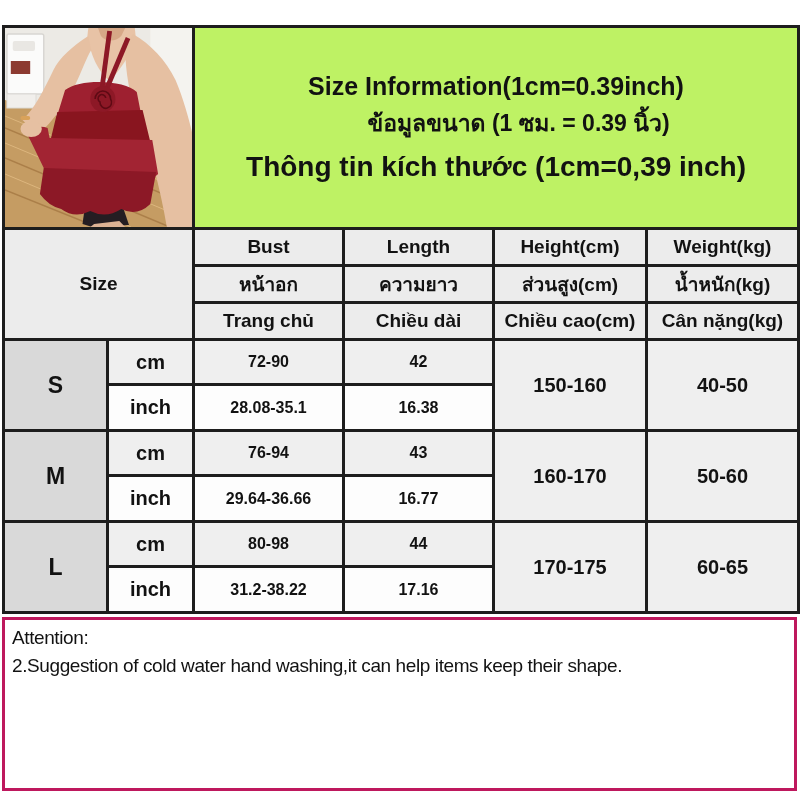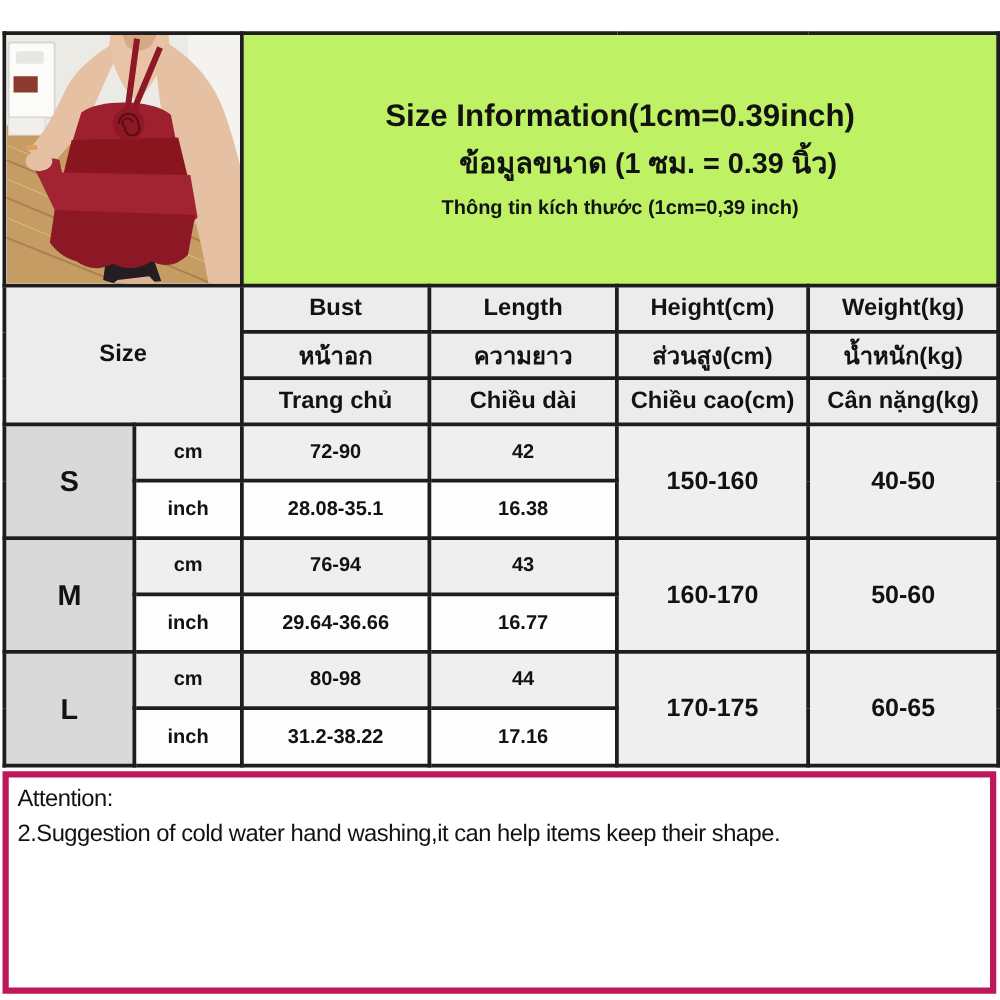--- a/index.html
+++ b/index.html
@@ -19,37 +19,37 @@
     text-align:center; vertical-align:middle;
     padding:0; overflow:hidden;
   }
 
   
   td.photo-cell { height:199px; background:#eceae5; padding:0; }
   td.photo-cell svg { display:block; width:100%; height:199px; }
   td.title-cell { background:#bef264; }
   .title-en { font-size:25px; font-weight:bold; }
   .title-th { font-size:23px; font-weight:bold; margin-top:4px;padding-left:45px; }
-  .title-vi { font-size:16px; font-weight:bold; margin-top:10px; }
+  .title-vi { font-size:28px; font-weight:bold; margin-top:10px; }
 
   
   tr.hdr td { height:34px; background:#ececec; font-weight:bold; font-size:19px;margin-top:14px; }
   td.size-corner { background:#d9d9d9; font-size:40px; font-weight:bold; }
 
   
   tr.row-cm td { height:42px; background:#efefef; }
   tr.row-inch td { height:43px; background:#fdfdfd; }
   td.size-letter { background:#d9d9d9 !important; font-weight:bold; font-size:23px; }
-  td.unit  { font-weight:bold; font-size:16px; }
+  td.unit  { font-weight:bold; font-size:20px; }
   td.val   { font-weight:bold; font-size:16px; }
   td.merged { background:#efefef !important; font-weight:bold; font-size:20px; }
 
   
   .attention {
-    margin-top:3px; border:5px solid #be185d; background:#ffffff;
+    margin-top:3px; border:3px solid #be185d; background:#ffffff;
     min-height:160px; padding:4px 7px;
     font-size:19px; line-height:28px; letter-spacing:-0.4px;
     text-align:left;
   }
 </style>
 </head>
 <body>
 
 <div class="sheet">
 

